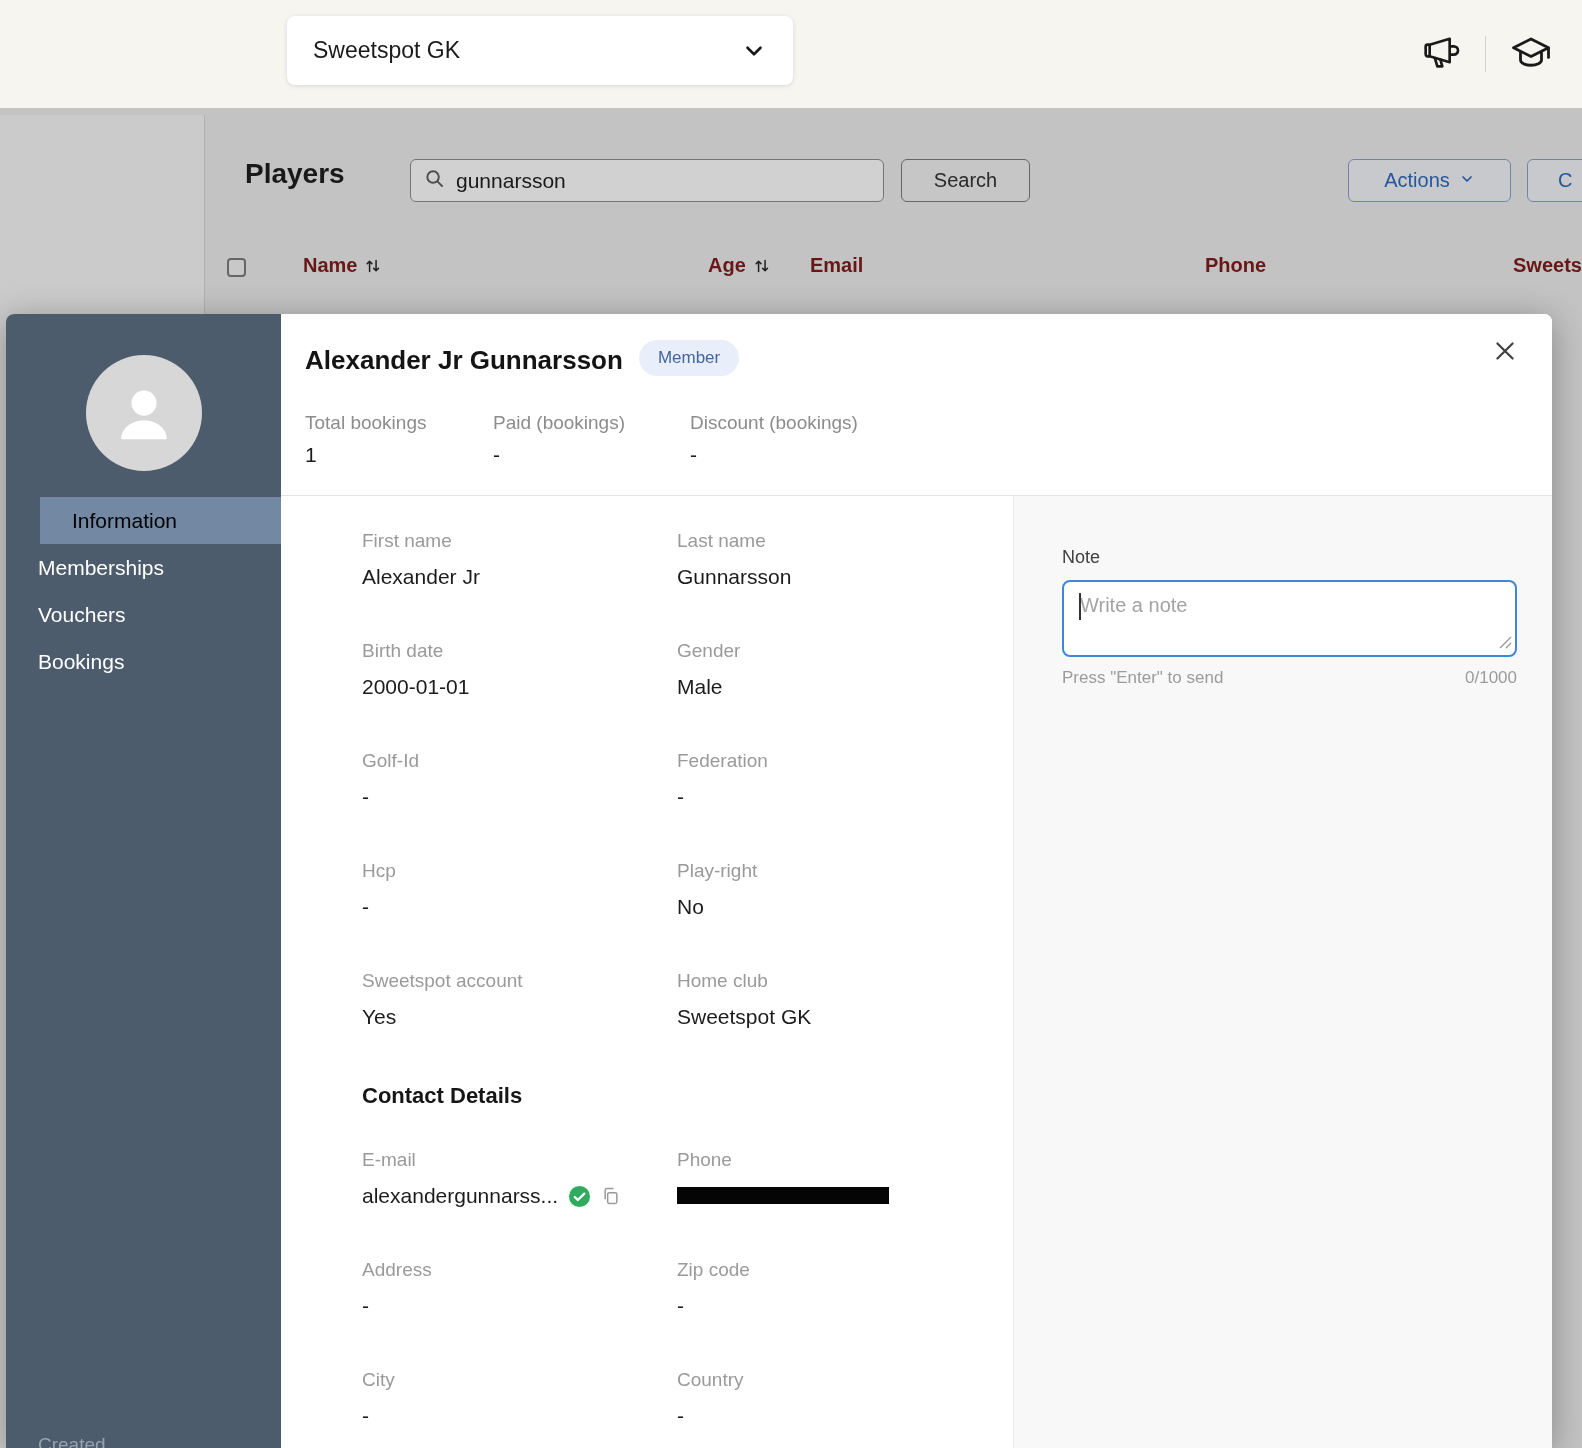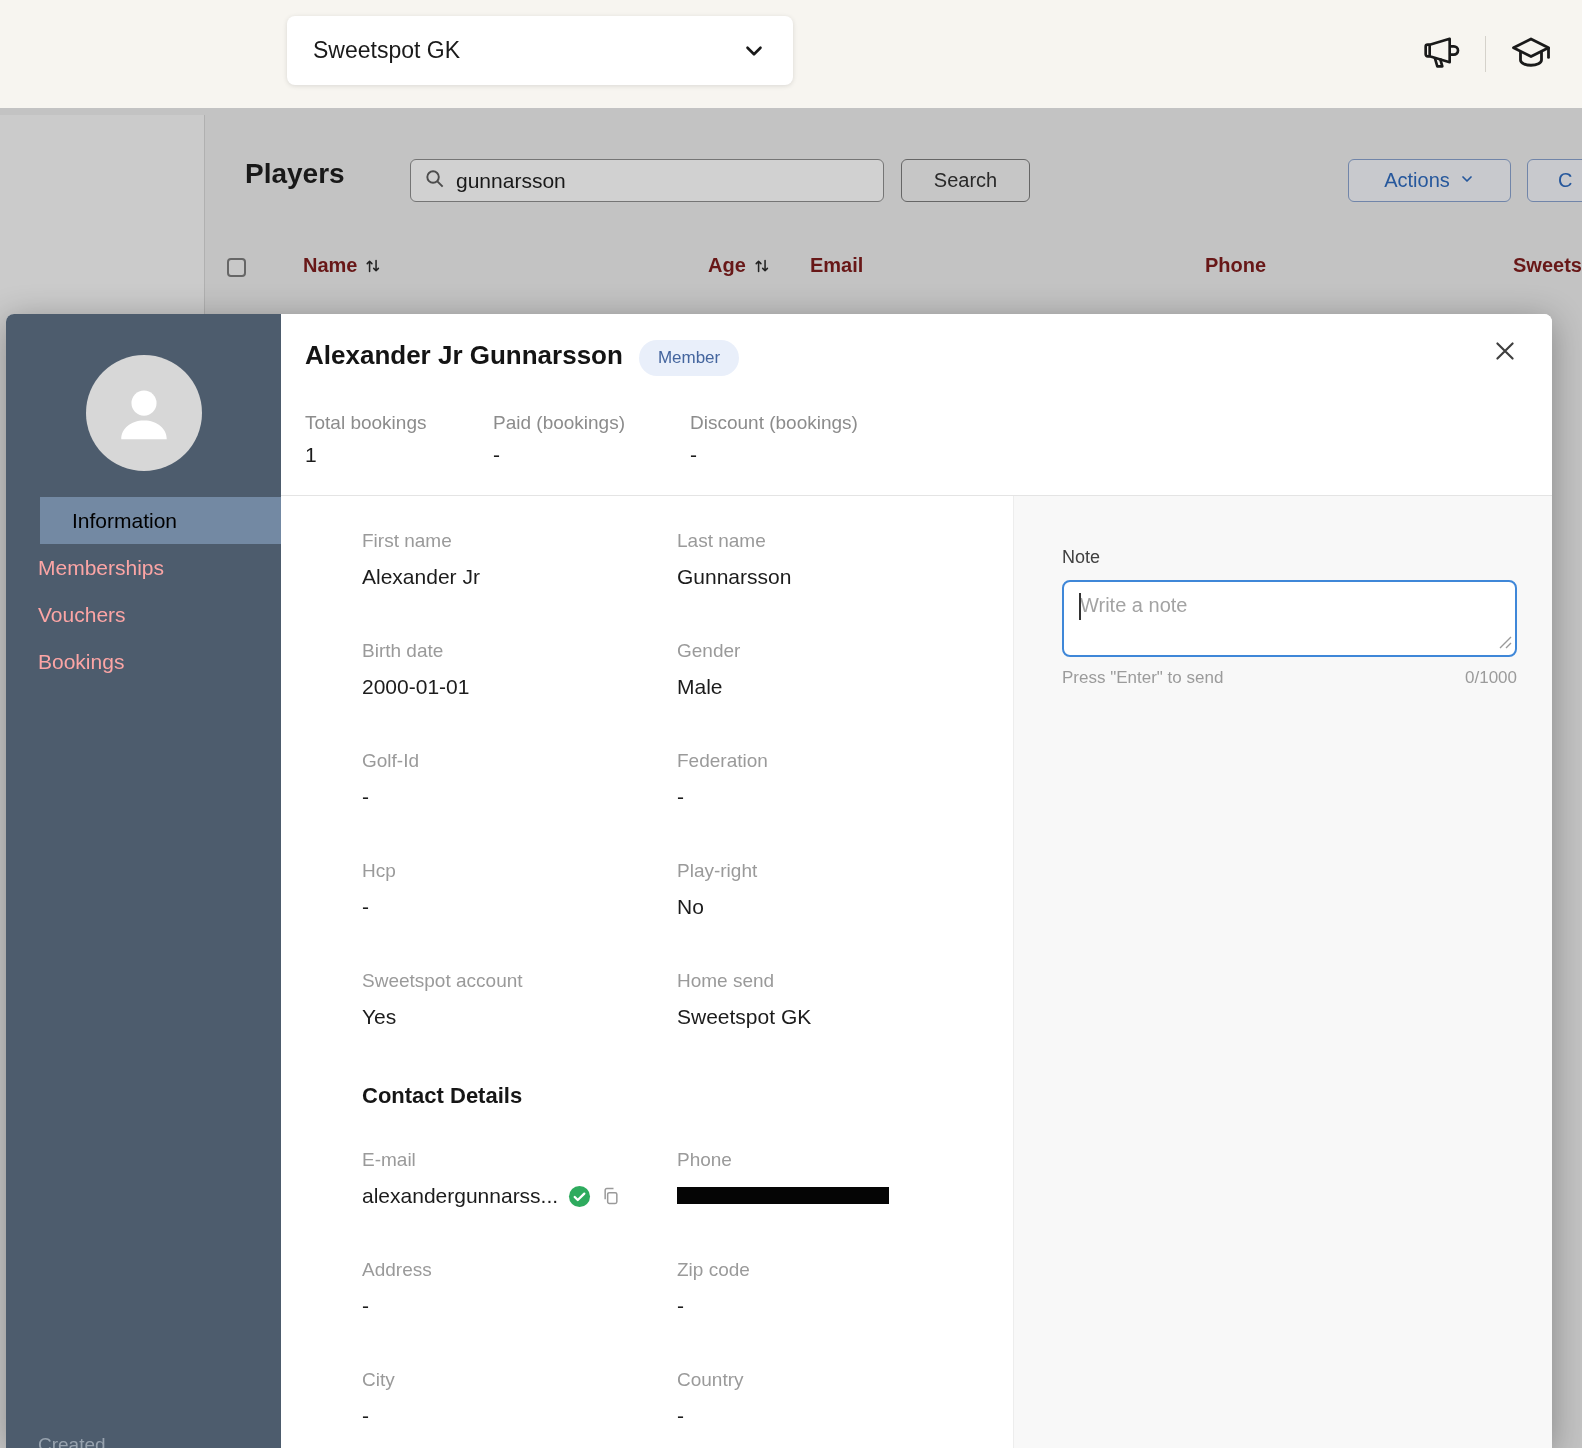--- a/index.html
+++ b/index.html
@@ -42,26 +42,26 @@
   .dim{position:absolute;inset:0;background:rgba(0,0,0,0.18);z-index:50;}
   
   .modal{position:absolute;left:6px;top:314px;width:1546px;bottom:0;z-index:100;display:flex;
     border-radius:8px 8px 0 0;overflow:hidden;box-shadow:0 6px 34px rgba(0,0,0,0.32);background:#ffffff;}
   
   .m-sidebar{width:275px;flex:0 0 275px;background:#4d5c6d;position:relative;overflow:hidden;}
   .avatar{width:116px;height:116px;border-radius:50%;background:#d7d7d7;margin:41px auto 0;
     display:flex;align-items:center;justify-content:center;overflow:hidden;}
   .m-menu{margin-top:26px;}
   .m-item{height:47px;display:flex;align-items:center;padding-left:32px;font-size:21px;
-    color:#fca5a5;cursor:pointer;}
+    color:#ffffff;cursor:pointer;}
   .m-item.active{background:#7389a3;color:#000000;margin-left:34px;}
   .m-created{position:absolute;left:32px;bottom:-8px;font-size:19px;color:#97a2ae;}
   
   .m-main{flex:1;display:flex;flex-direction:column;background:#ffffff;overflow:hidden;}
-  .m-header{position:relative;padding:26px 32px 0 24px;display:flex;align-items:flex-start;gap:16px;}
+  .m-header{position:relative;padding:26px 32px 0 24px;display:flex;align-items:flex-end;gap:16px;}
   .m-header h2{font-size:26px;font-weight:700;color:#141414;}
   .badge{background:#e9effa;color:#44659e;font-size:17px;padding:8px 19px;border-radius:18px;}
   .close{position:absolute;right:30px;top:20px;background:none;border:none;cursor:pointer;padding:4px;}
   .stats{display:grid;grid-template-columns:188px 197px 196px auto;padding-left:24px;margin-top:36px;}
   .s-label{font-size:19px;color:#8c8c8c;}
   .s-value{font-size:21px;color:#1c1c1c;margin-top:9px;}
   .s-bold .s-value{font-weight:700;}
   .m-divider{border-bottom:1px solid #e4e4e4;margin-top:28px;}
   .m-body{flex:1;display:flex;overflow:hidden;padding-left:48px;}
   .fields{width:684px;flex:0 0 684px;padding:34px 0 0 33px;}
@@ -270,21 +270,21 @@
           </div>
           <div class="cell">
             <div class="f-label">Play-right</div>
             <div class="f-value">No</div>
           </div>
           <div class="cell">
             <div class="f-label">Sweetspot account</div>
             <div class="f-value">Yes</div>
           </div>
           <div class="cell">
-            <div class="f-label">Home send</div>
+            <div class="f-label">Home club</div>
             <div class="f-value">Sweetspot GK</div>
           </div>
         </div>
 
         <h3 class="contact-h">Contact Details</h3>
 
         <div class="fgrid cgrid">
           <div class="cell">
             <div class="f-label">E-mail</div>
             <div class="f-value email-row">

